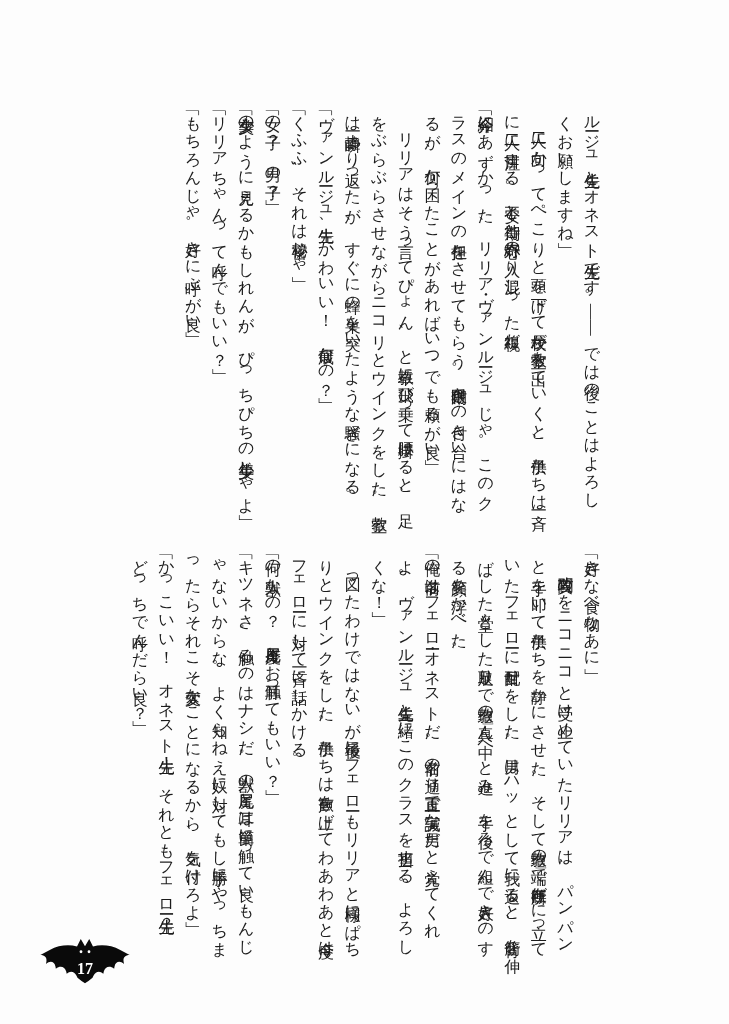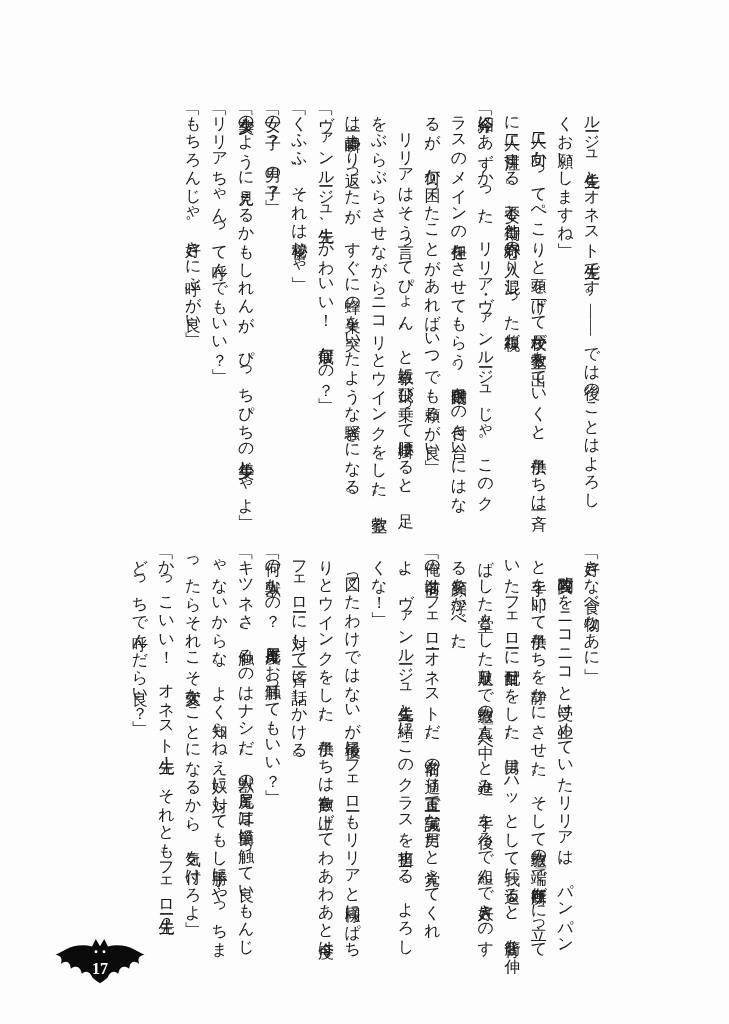--- a/index.html
+++ b/index.html
@@ -34,21 +34,21 @@
   }
   .tier-top { top: 105px; }
   .tier-bottom { top: 549px; }
   .tier p {
     margin: 0;
     padding: 0;
   }
   .tier p.indent { text-indent: 1em; }
   .page-number-bat {
     position: absolute;
-    left: 53px;
+    left: 38px;
     top: 938px;
     width: 94px;
     height: 52px;
   }
   .page-number-bat svg {
     display: block;
     width: 100%;
     height: 100%;
   }
   .bat-number {

